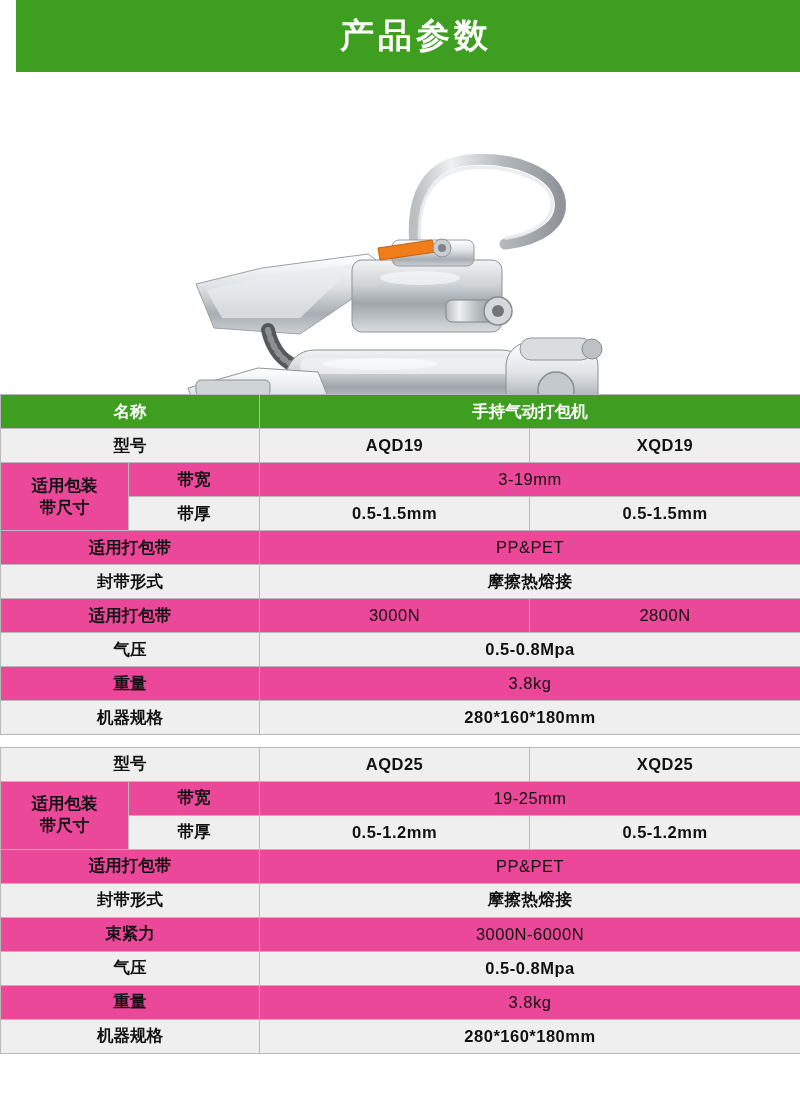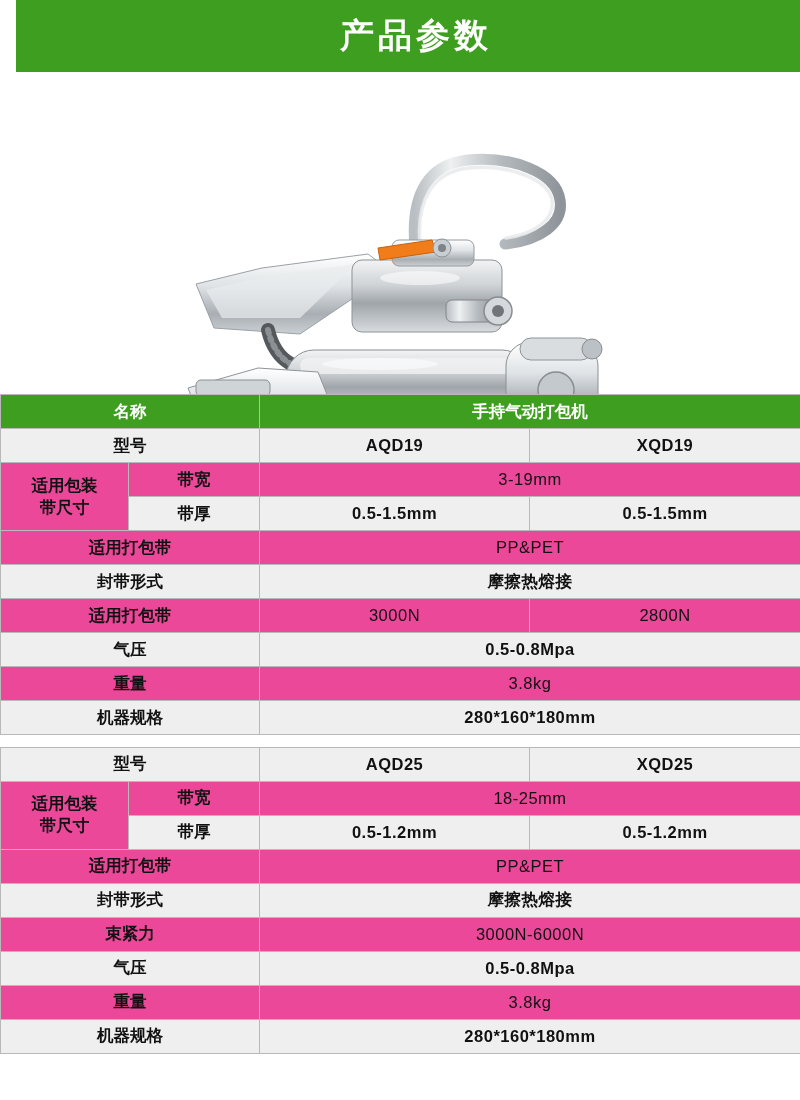--- a/index.html
+++ b/index.html
@@ -240,21 +240,21 @@
         <td class="shade label-cell" colspan="2">型号</td>
         <td class="shade val">AQD25</td>
         <td class="shade val">XQD25</td>
       </tr>
       <tr>
         <td class="white label-cell" rowspan="2">
           <div>适用包装</div>
           <div>带尺寸</div>
         </td>
         <td class="white sub-label">带宽</td>
-        <td class="white val" colspan="2">18-25mm</td>
+        <td class="white val" colspan="2">19-25mm</td>
       </tr>
       <tr>
         <td class="shade sub-label">带厚</td>
         <td class="shade val">0.5-1.2mm</td>
         <td class="shade val">0.5-1.2mm</td>
       </tr>
       <tr>
         <td class="white label-cell" colspan="2">适用打包带</td>
         <td class="white val" colspan="2">PP&amp;PET</td>
       </tr>

